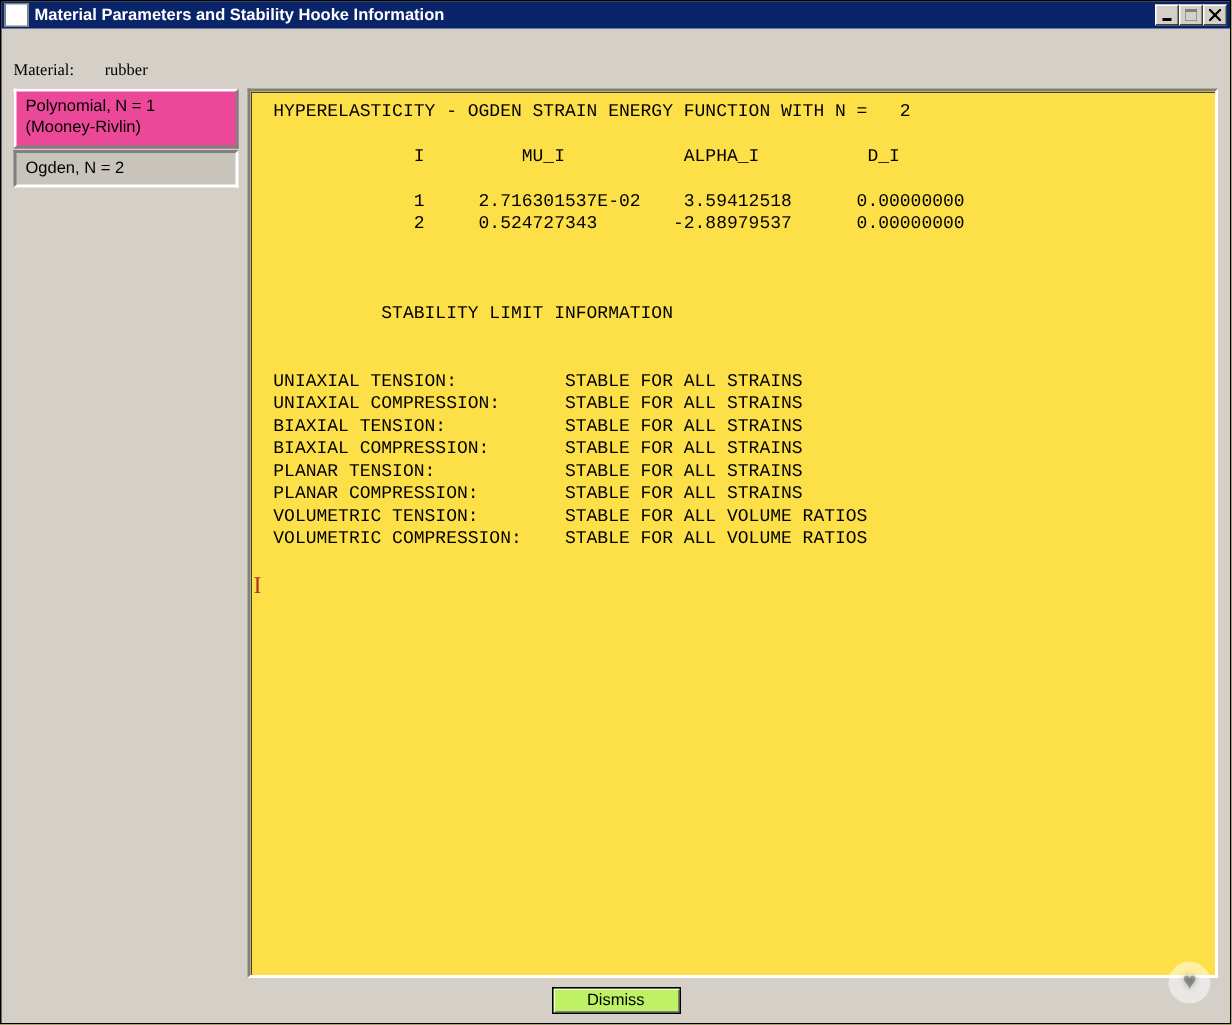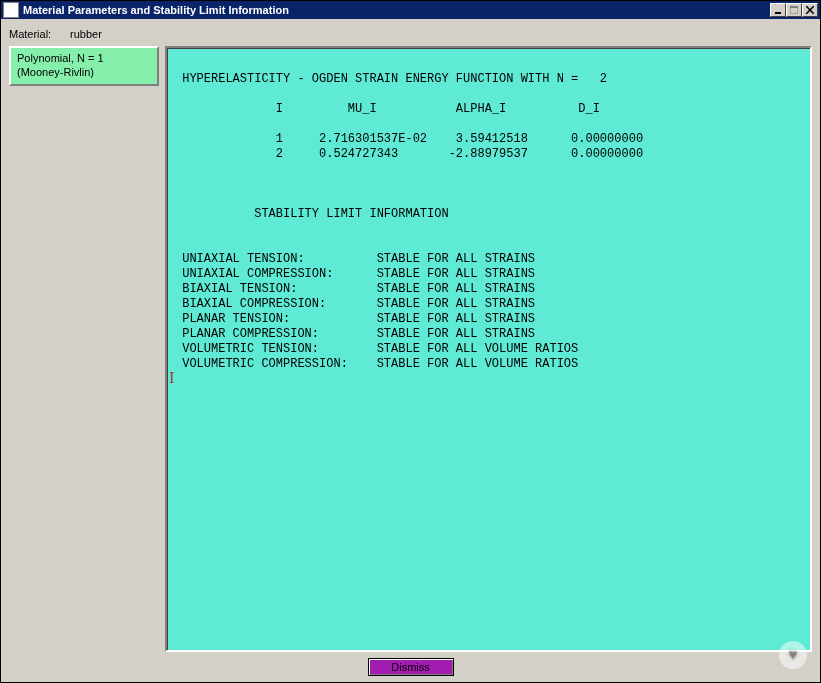--- a/index.html
+++ b/index.html
@@ -65,22 +65,23 @@
   .tb-btn svg { display:block; }
 
   .client {
     flex: 1;
     padding: 6px 8px 4px 8px;
     display: flex;
     flex-direction: column;
     box-sizing: border-box;
   }
   .info-row {
-    margin: 3px 0 6px 0;
-    font-size: 11px;
+    margin: 16px 0 6px 0;
+    font-size: 11px;
+    font-family: Liberation Serif, serif;
   }
   .info-row .label {
     display: inline-block;
     width: 58px;
   }
   .body-row {
     flex: 1;
     display: flex;
     gap: 6px;
     min-height: 0;
@@ -88,47 +89,47 @@
   .sidebar {
     width: 150px;
     display: flex;
     flex-direction: column;
     gap: 0;
   }
   .sidebar-item {
     padding: 4px 6px;
     font-size: 11px;
     line-height: 1.25;
-    background: #86efac;
+    background: #ec4899;
     border: 2px solid transparent;
     border-top-color: #fff;
     border-left-color: #fff;
     border-right-color: #808080;
     border-bottom-color: #808080;
     box-sizing: border-box;
     cursor: default;
     margin-bottom: 1px;
   }
   .sidebar-item.selected {
     border-top-color: #808080;
     border-left-color: #808080;
     border-right-color: #fff;
     border-bottom-color: #fff;
     background: #c8c4bc;
   }
   .content {
     flex: 1;
-    background: #5eead4;
+    background: #fde047;
     border: 2px solid;
     border-top-color: #808080;
     border-left-color: #808080;
     border-right-color: #fff;
     border-bottom-color: #fff;
     box-shadow: inset 1px 1px 0 #404040;
-    padding: 24px 8px;
+    padding: 6px 8px;
     font-family: "Courier New", monospace;
     font-size: 12px;
     line-height: 1.25;
     white-space: pre;
     overflow: auto;
     color: #000;
     position: relative;
   }
   .cursor-mark {
     position: absolute;
@@ -141,21 +142,21 @@
   }
   .button-row {
     padding: 6px 0 2px 0;
     text-align: center;
   }
   .btn {
     display: inline-block;
     min-width: 60px;
     padding: 2px 12px;
     font-size: 11px;
-    background: #a21caf;
+    background: #bef264;
     border: 1px solid #000;
     box-shadow: inset 1px 1px 0 #fff, inset -1px -1px 0 #808080;
     cursor: default;
   }
   .watermark {
     position: absolute;
     right: 14px;
     bottom: 14px;
     color: rgba(255,255,255,0.85);
     font-size: 20px;
@@ -174,21 +175,21 @@
     font-style:normal;font-size:16px;color:rgba(0,0,0,0.3);
   }
 </style>
 </head>
 <body>
 
 <div class="window">
 
   <div class="titlebar">
     <span class="titlebar-icon"></span>
-    <span class="titlebar-text">Material Parameters and Stability Limit Information</span>
+    <span class="titlebar-text">Material Parameters and Stability Hooke Information</span>
     <div class="titlebar-buttons">
       <div class="tb-btn">
         <svg width="8" height="8">
             <rect x="1" y="6" width="6" height="2" fill="#000"></rect>
           </svg>
       </div>
       <div class="tb-btn disabled">
         <svg width="8" height="8">
             <rect x="0" y="0" width="8" height="8" fill="none" stroke="#808080" stroke-width="1"></rect>
             <rect x="0" y="0" width="8" height="2" fill="#808080"></rect>
@@ -208,20 +209,21 @@
     <div class="info-row">
       <span class="label">Material:</span>
       <span>rubber</span>
     </div>
 
     <div class="body-row">
 
       <div class="sidebar">
         <div class="sidebar-item" style="white-space:pre-line">Polynomial, N = 1
 (Mooney-Rivlin)</div>
+        <div class="sidebar-item selected">Ogden, N = 2</div>
       </div>
 
       <div class="content"><span> HYPERELASTICITY - OGDEN STRAIN ENERGY FUNCTION WITH N =   2</span>
 
 <span>              I         MU_I           ALPHA_I          D_I</span>
 
 <span>              1     2.716301537E-02    3.59412518      0.00000000</span>
 <span>              2     0.524727343       -2.88979537      0.00000000</span>
 
 

